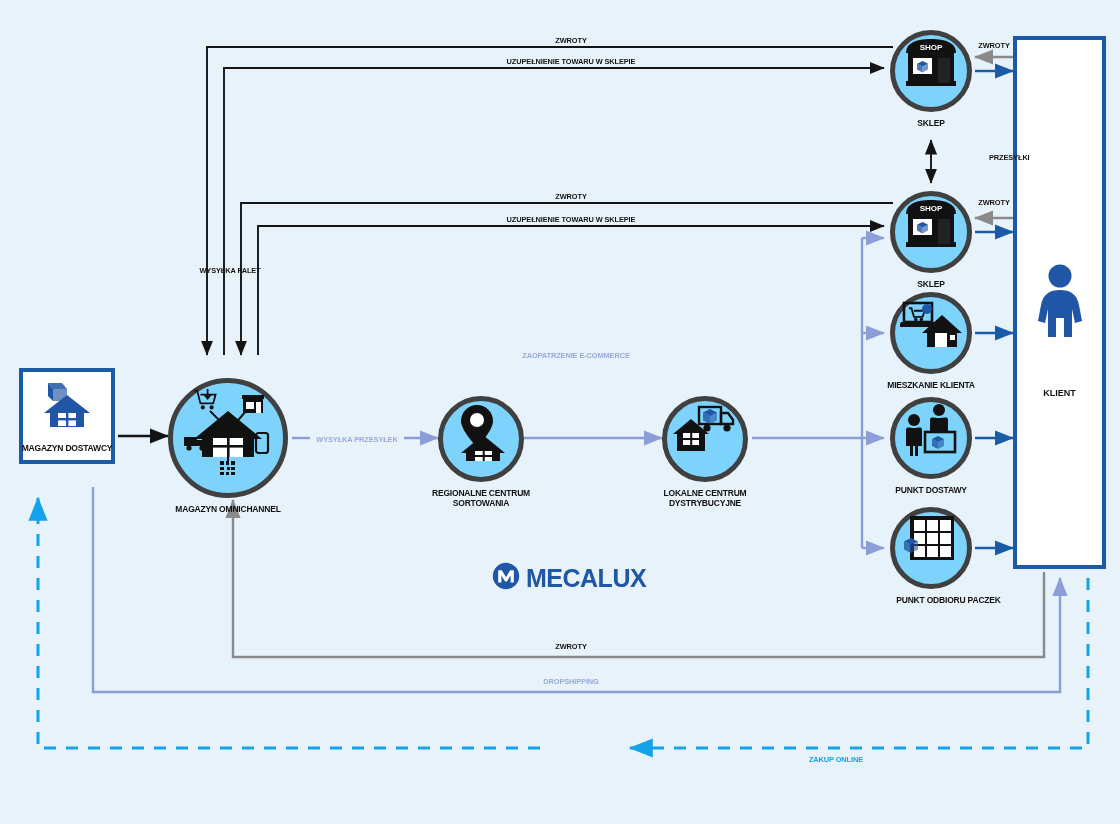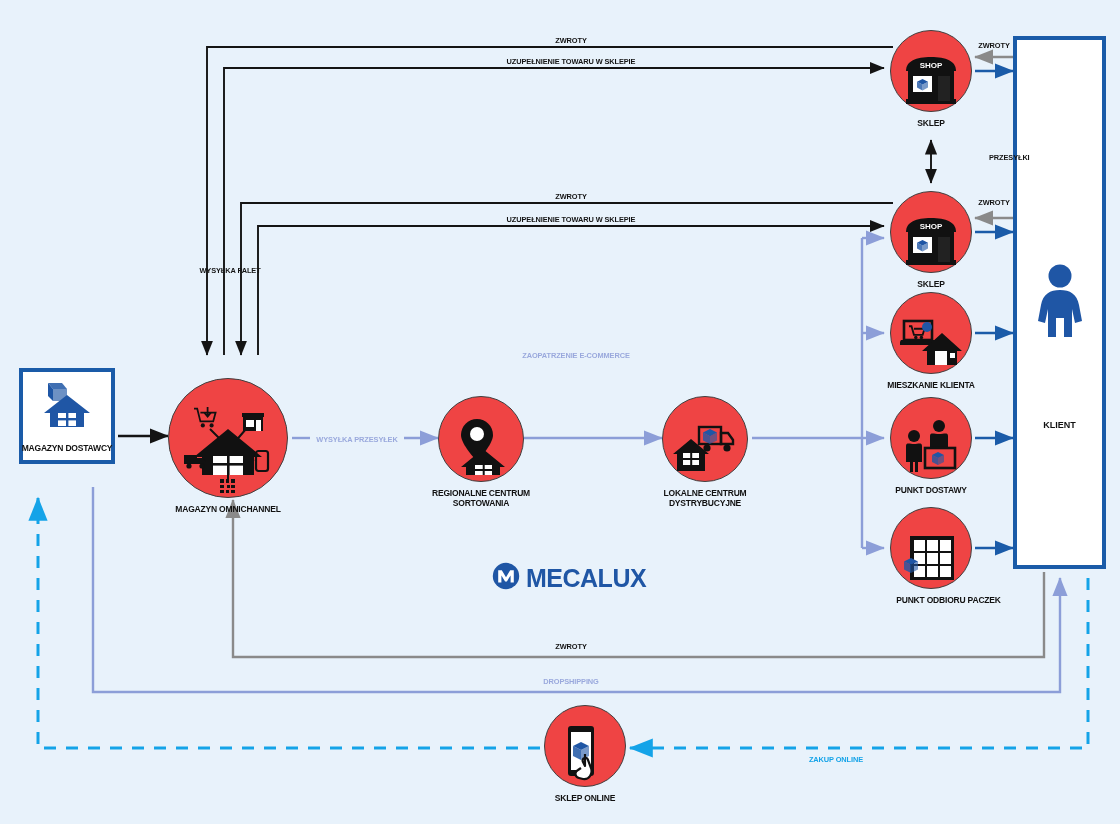--- a/index.html
+++ b/index.html
@@ -9,24 +9,24 @@
     font-family:"Liberation Sans", sans-serif;
     overflow:hidden;
     position:relative;
   }
   #stage{position:absolute;left:0;top:0;width:1120px;height:824px;}
   svg.layer{position:absolute;left:0;top:0;width:1120px;height:824px;overflow:visible;}
 
   .node{position:absolute;}
   .circ{
     border-radius:50%;
-    background:#ef4444;
-    border:1px solid #404040;
+    background:#7dd3fc;
+    border:5px solid #404040;
     box-sizing:border-box;
-    display:flex;align-items:flex-end;justify-content:center;
+    display:flex;align-items:flex-start;justify-content:center;
     position:relative;
   }
   .node-label{
     position:absolute;left:50%;transform:translateX(-50%);
     white-space:nowrap;text-align:center;
     font-size:8.5px;font-weight:bold;letter-spacing:-0.2px;
     color:#111111;line-height:1.22;
   }
   .node-label.wrap{white-space:normal;width:120px;}
 
@@ -50,21 +50,21 @@
 
   .logo{
     position:absolute;display:flex;align-items:center;gap:6px;
   }
   .logo-word{
     font-size:25px;font-weight:bold;color:#1f56a5;letter-spacing:-0.5px;
     font-family:"Liberation Sans", sans-serif;
   }
   .klient-cap{
     position:absolute;left:50%;transform:translateX(-50%);
-    font-size:9px;font-weight:bold;color:#111;white-space:nowrap;margin-top:32px;
+    font-size:9px;font-weight:bold;color:#111;white-space:nowrap;
   }
 </style>
 </head>
 <body>
 
 <div id="stage">
 
   <svg class="layer">
     <defs>
       <marker id="ah-dark" markerWidth="9" markerHeight="9" refX="7.6" refY="3.2" orient="auto">
@@ -371,40 +371,20 @@
               <path d="M0,3.4 L7,6.8 L7,15 L0,11.6 z" opacity="0.8"></path>
               <path d="M14,3.4 L7,6.8 L7,15 L14,11.6 z" opacity="0.6"></path>
             </g>
           </g>
         </svg>
       </span>
     </div>
     <div class="node-label" style="top:88px;padding-left:35px;">PUNKT ODBIORU PACZEK</div>
   </div>
 
-  <div class="node" style="left:544px;top:705px;">
-    <div class="circ" style="width:82px;height:82px;">
-      <span>
-        <svg width="48" height="58" viewBox="0 0 48 58">
-          <g>
-            <rect x="7" y="2" width="26" height="50" rx="3" fill="#111"></rect>
-            <rect x="10" y="8" width="20" height="38" fill="#ffffff"></rect>
-            <circle cx="20" cy="49" r="2" fill="#ffffff"></circle>
-            <g fill="#1f56a5" transform="translate(12,18)">
-              <path d="M8,0 L16,4 L8,8 L0,4 z"></path>
-              <path d="M0,4 L8,8 L8,18 L0,14 z" opacity="0.85"></path>
-              <path d="M16,4 L8,8 L8,18 L16,14 z" opacity="0.6"></path>
-            </g>
-            <path d="M24,30 L24,42 L22,38 C20,34 26,32 27,36 L30,44 C32,50 28,56 22,55 L18,54 C14,53 13,48 17,46 L20,44" fill="#ffffff" stroke="#111" stroke-width="2.2" stroke-linejoin="round"></path>
-          </g>
-        </svg>
-      </span>
-    </div>
-    <div class="node-label" style="top:88px;">SKLEP ONLINE</div>
-  </div>
 
   <div class="node boxnode" style="left:1013px;top:36px;width:93px;height:533px;justify-content:center;">
     <span>
       <svg width="52" height="76" viewBox="0 0 52 76">
         <g fill="#1f56a5">
           <circle cx="26" cy="13" r="11.5"></circle>
           <path d="M26,27 C16,27 9,31 7,42 L4,58 L11,60 L14,46 L14,74 L22,74 L22,55 L30,55 L30,74 L38,74 L38,46 L41,60 L48,58 L45,42 C43,31 36,27 26,27 z"></path>
         </g>
       </svg>
     </span>

